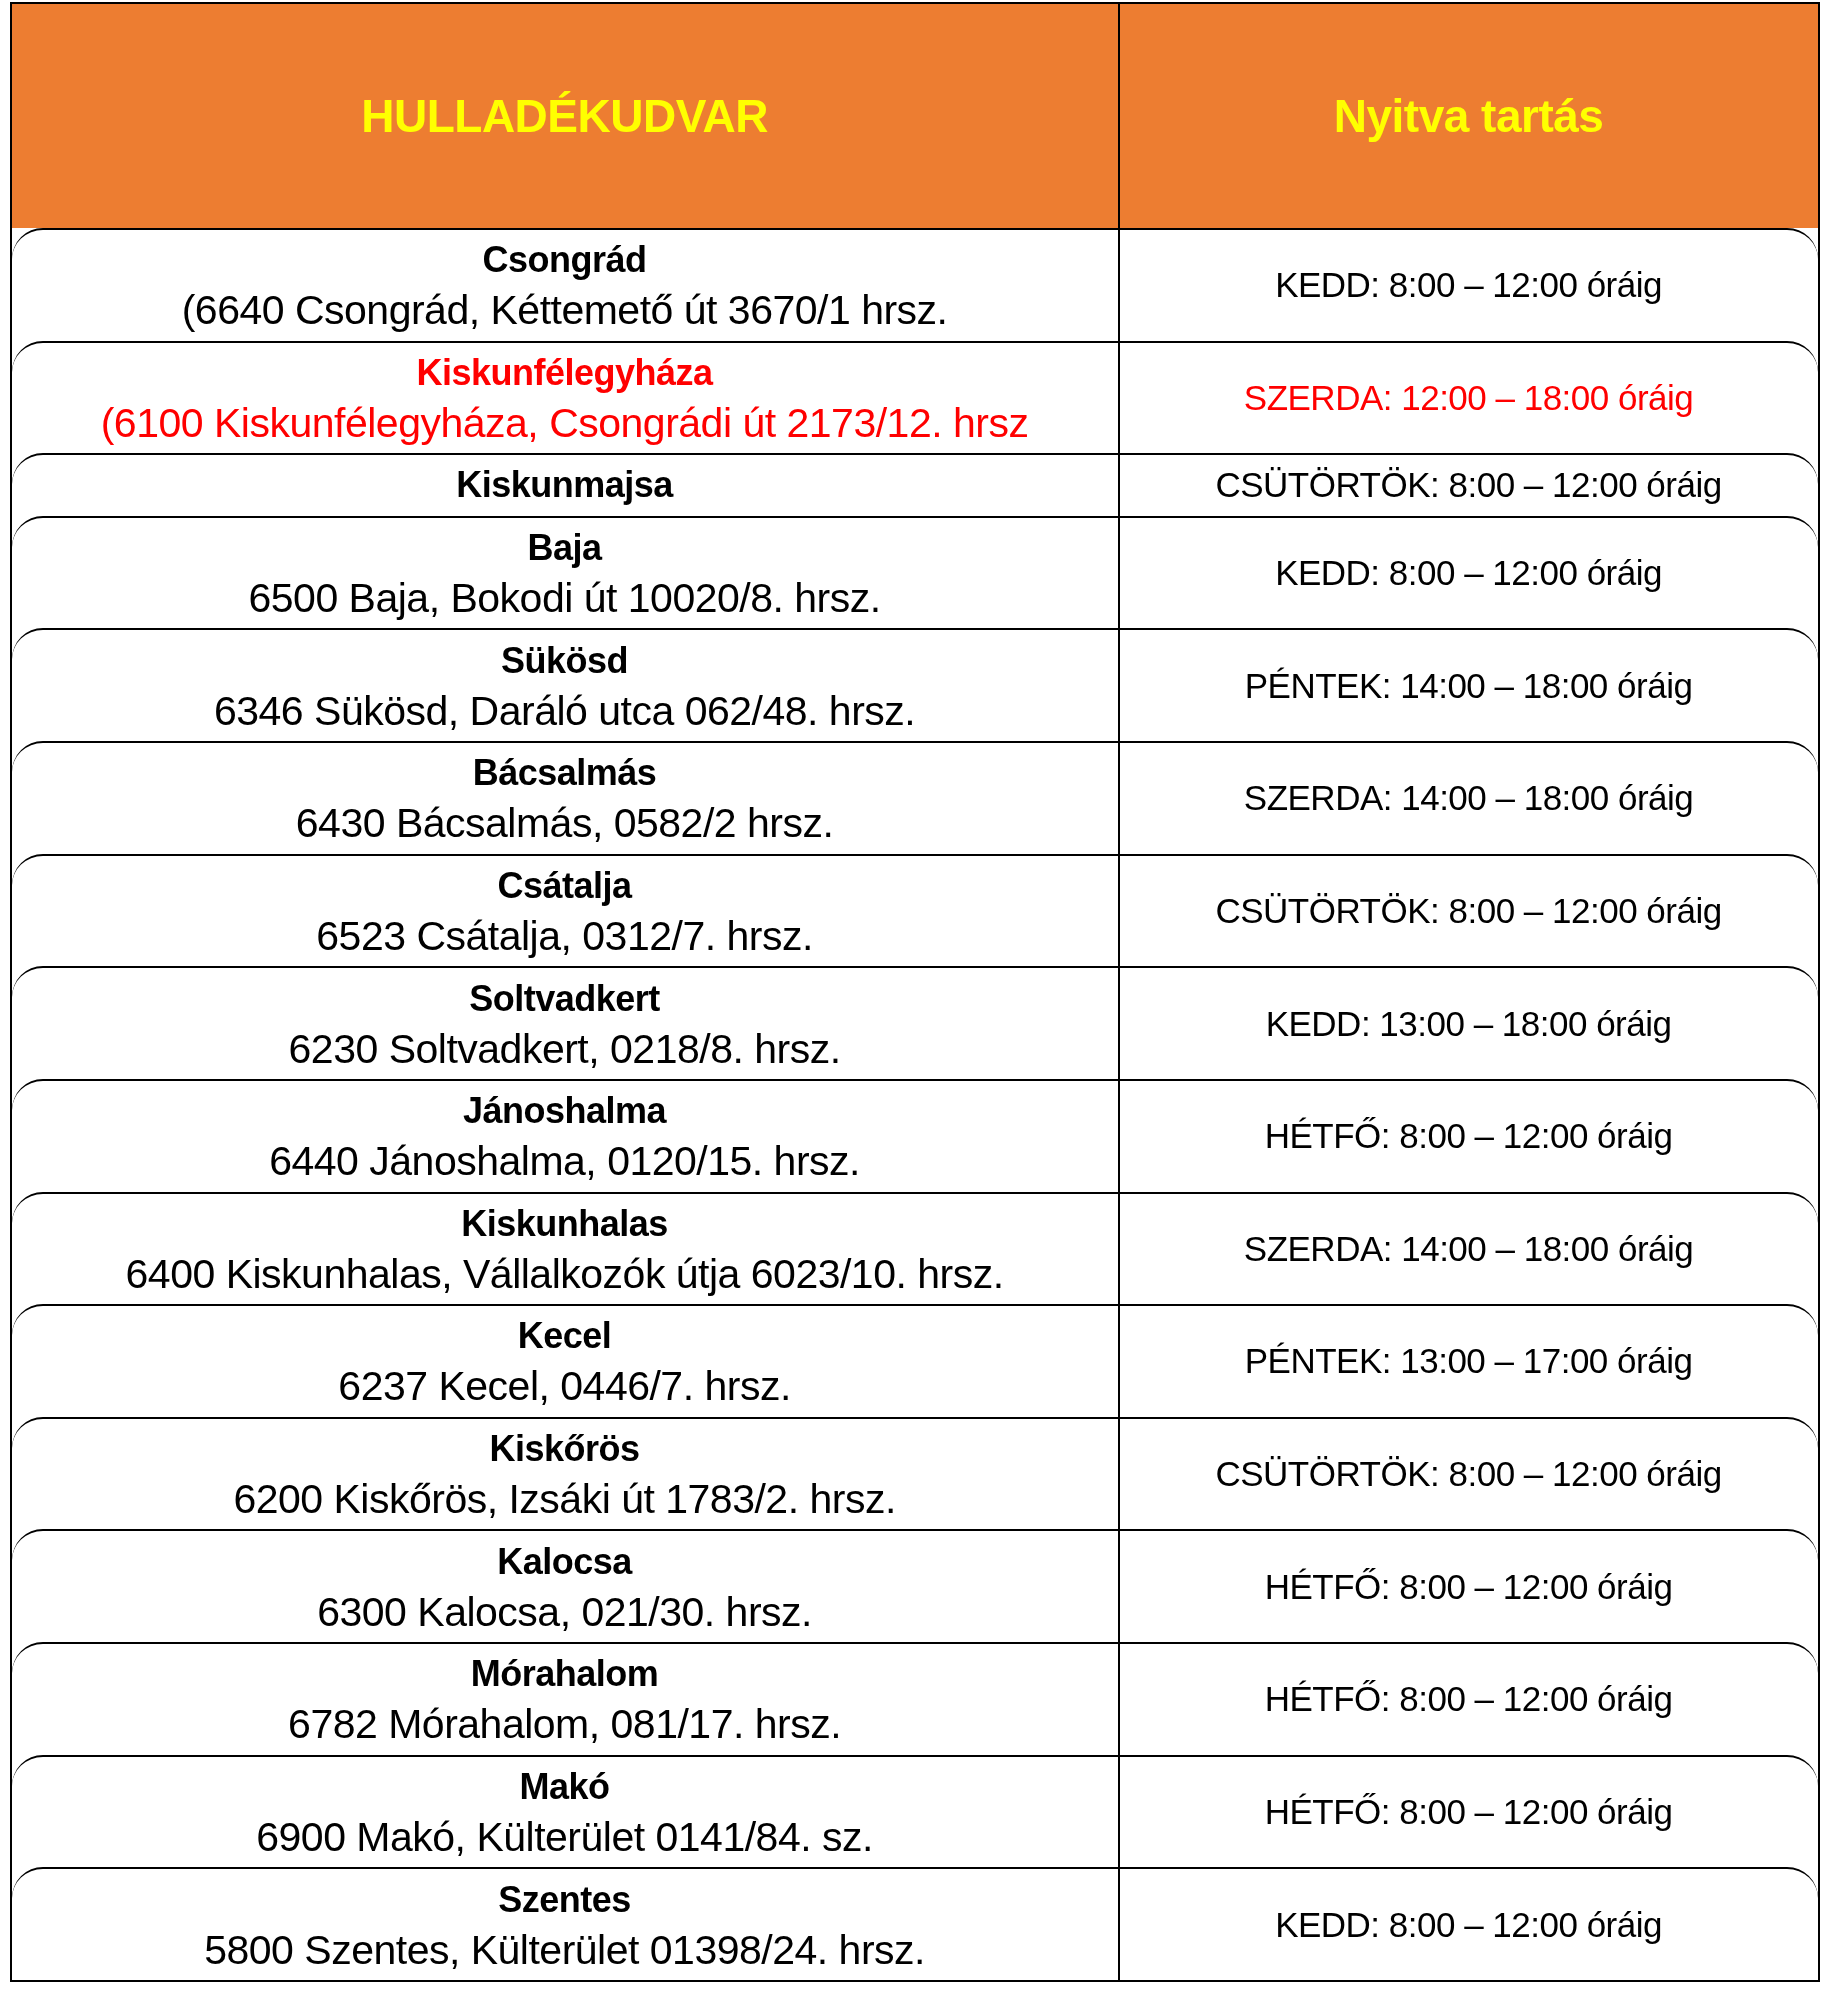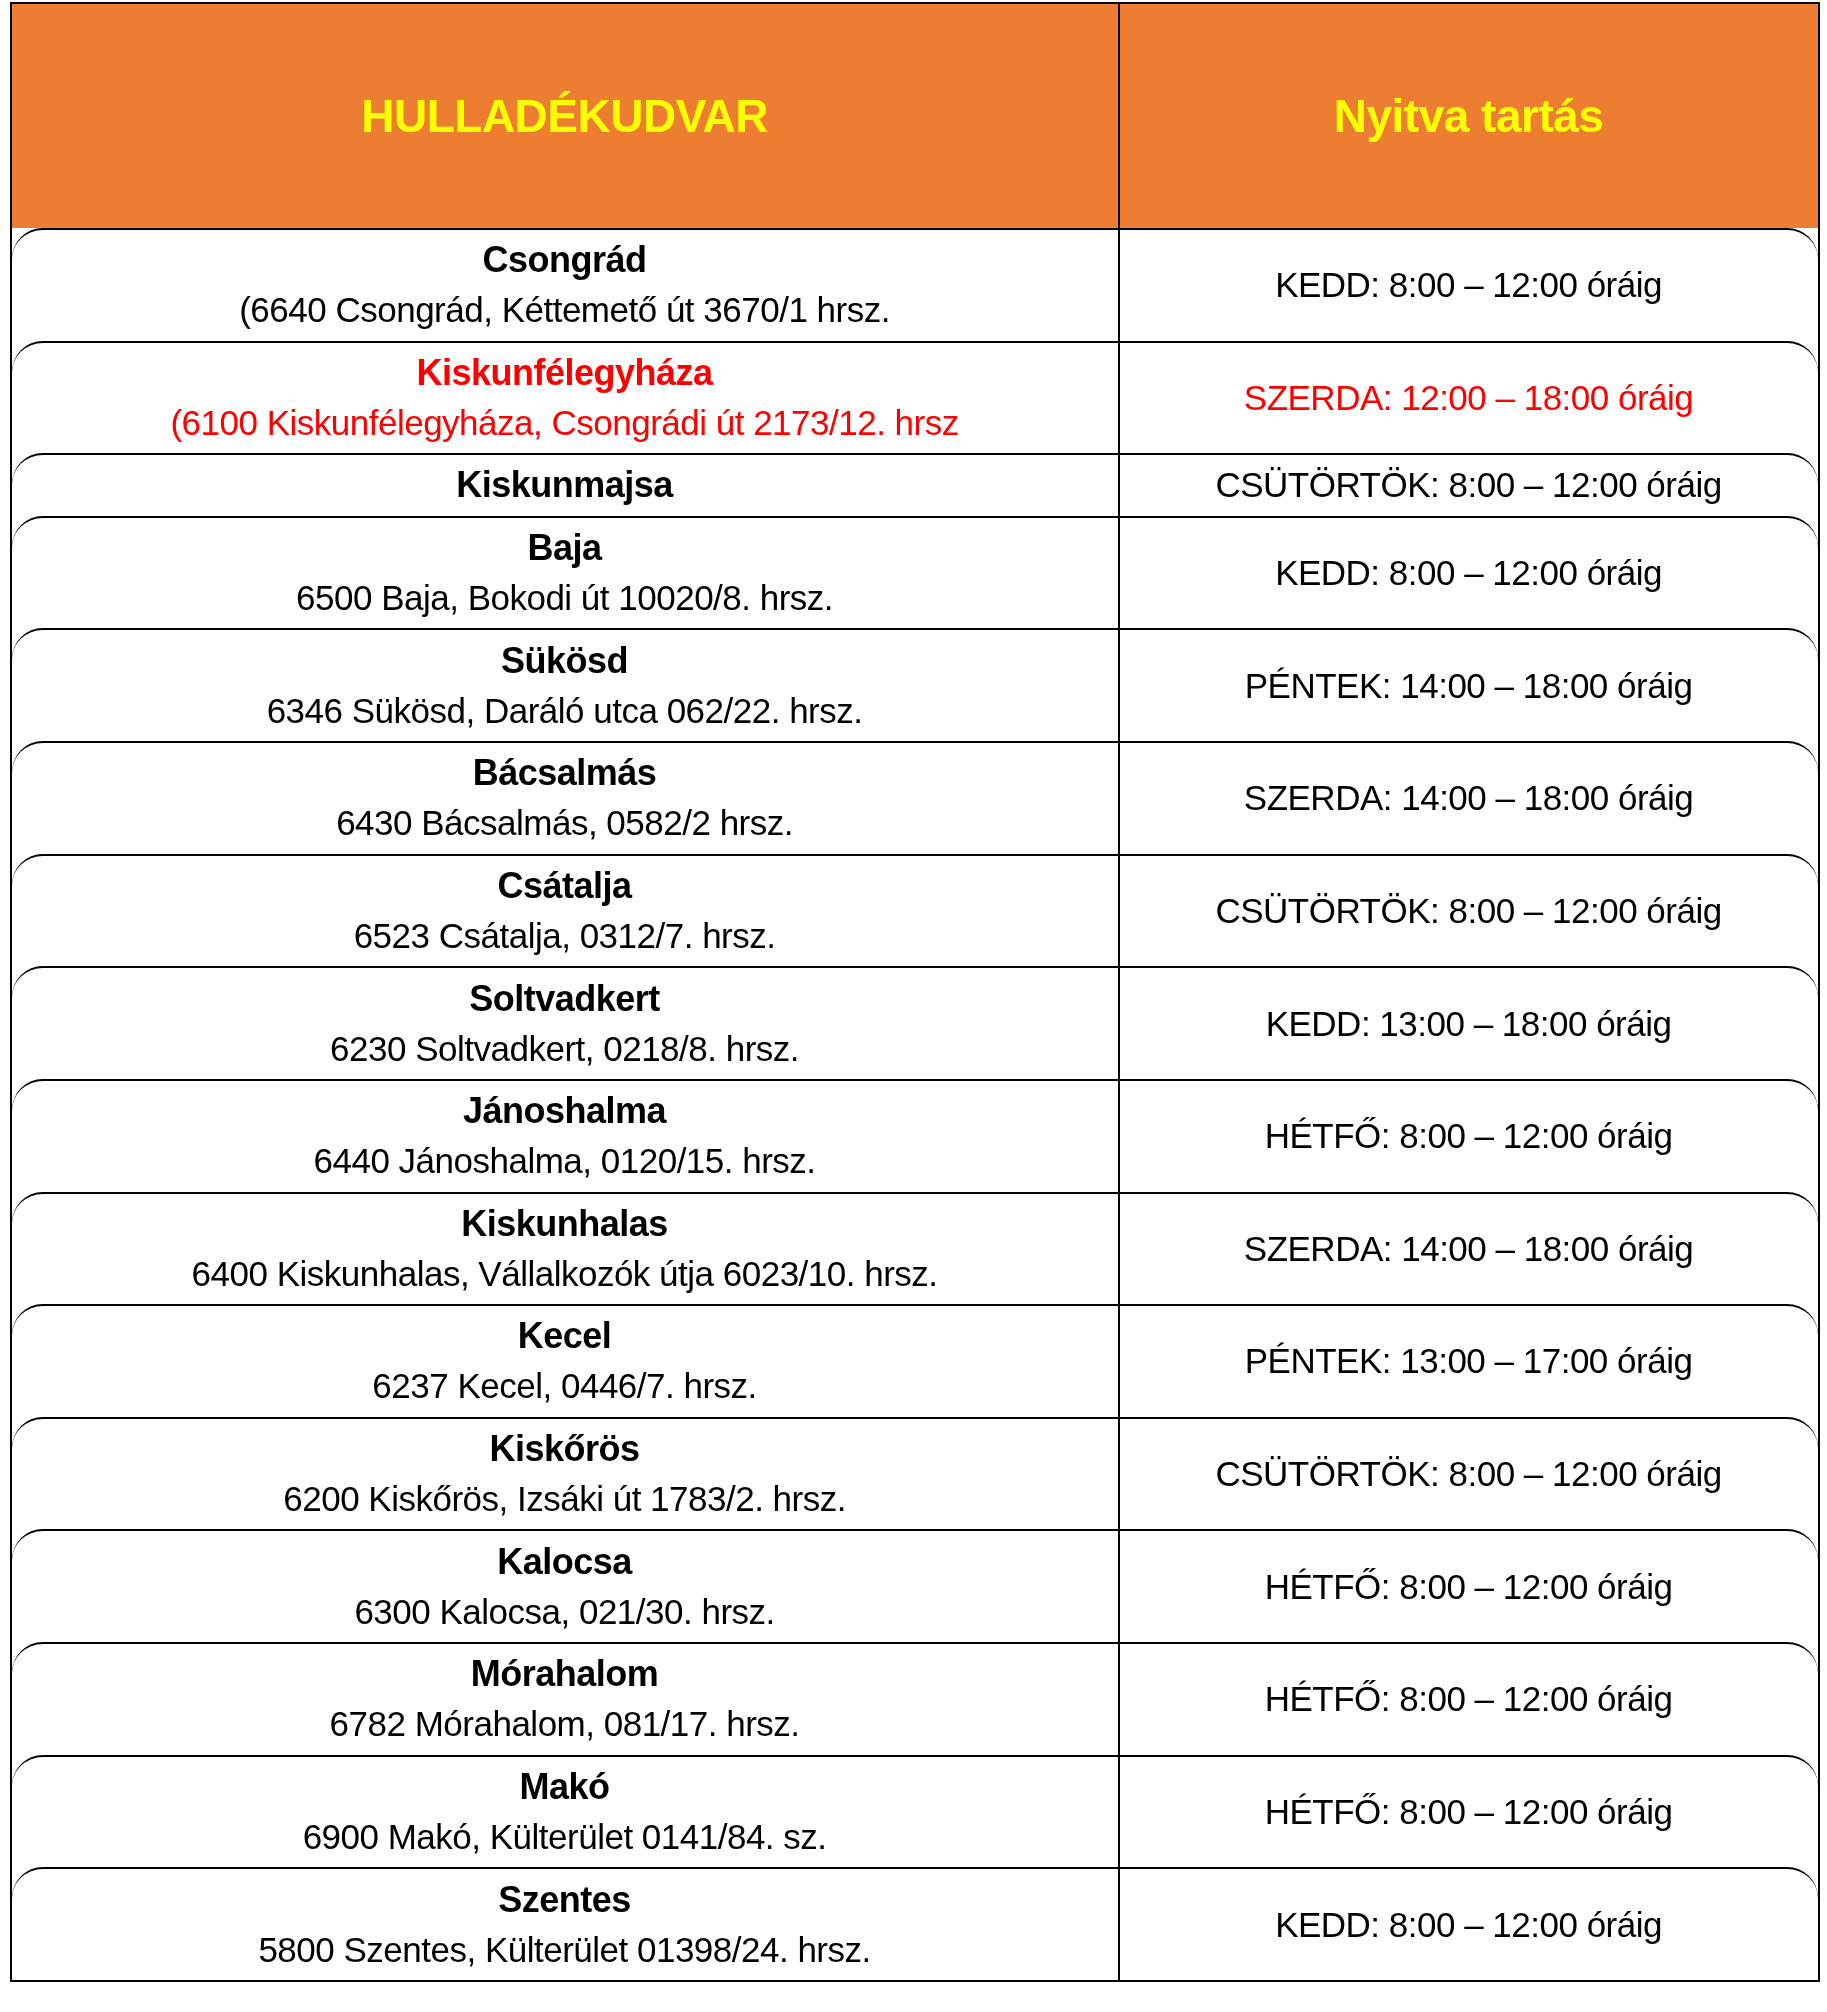--- a/index.html
+++ b/index.html
@@ -76,21 +76,21 @@
     font-weight: bold;
     font-size: 36px;
     line-height: 50px;
     letter-spacing: -0.5px;
     color: var(--text-color, #000000);
     white-space: nowrap;
   }
 
   .address {
     font-weight: normal;
-    font-size: 35px;
+    font-size: 41px;
     line-height: 50px;
     letter-spacing: -0.5px;
     color: var(--text-color, #000000);
     white-space: nowrap;
   }
 
   .hours {
     font-weight: normal;
     font-size: 35px;
     line-height: 46px;
@@ -147,21 +147,21 @@
           <div class="city">Baja</div>
           <div class="address">6500 Baja, Bokodi út 10020/8. hrsz.</div>
         </div>
         <div class="cell right">
           <div class="hours">KEDD: 8:00 – 12:00 óráig</div>
         </div>
       </div>
       <div class="data-row">
         <div class="cell left">
           <div class="city">Sükösd</div>
-          <div class="address">6346 Sükösd, Daráló utca 062/22. hrsz.</div>
+          <div class="address">6346 Sükösd, Daráló utca 062/48. hrsz.</div>
         </div>
         <div class="cell right">
           <div class="hours">PÉNTEK: 14:00 – 18:00 óráig</div>
         </div>
       </div>
       <div class="data-row">
         <div class="cell left">
           <div class="city">Bácsalmás</div>
           <div class="address">6430 Bácsalmás, 0582/2 hrsz.</div>
         </div>

